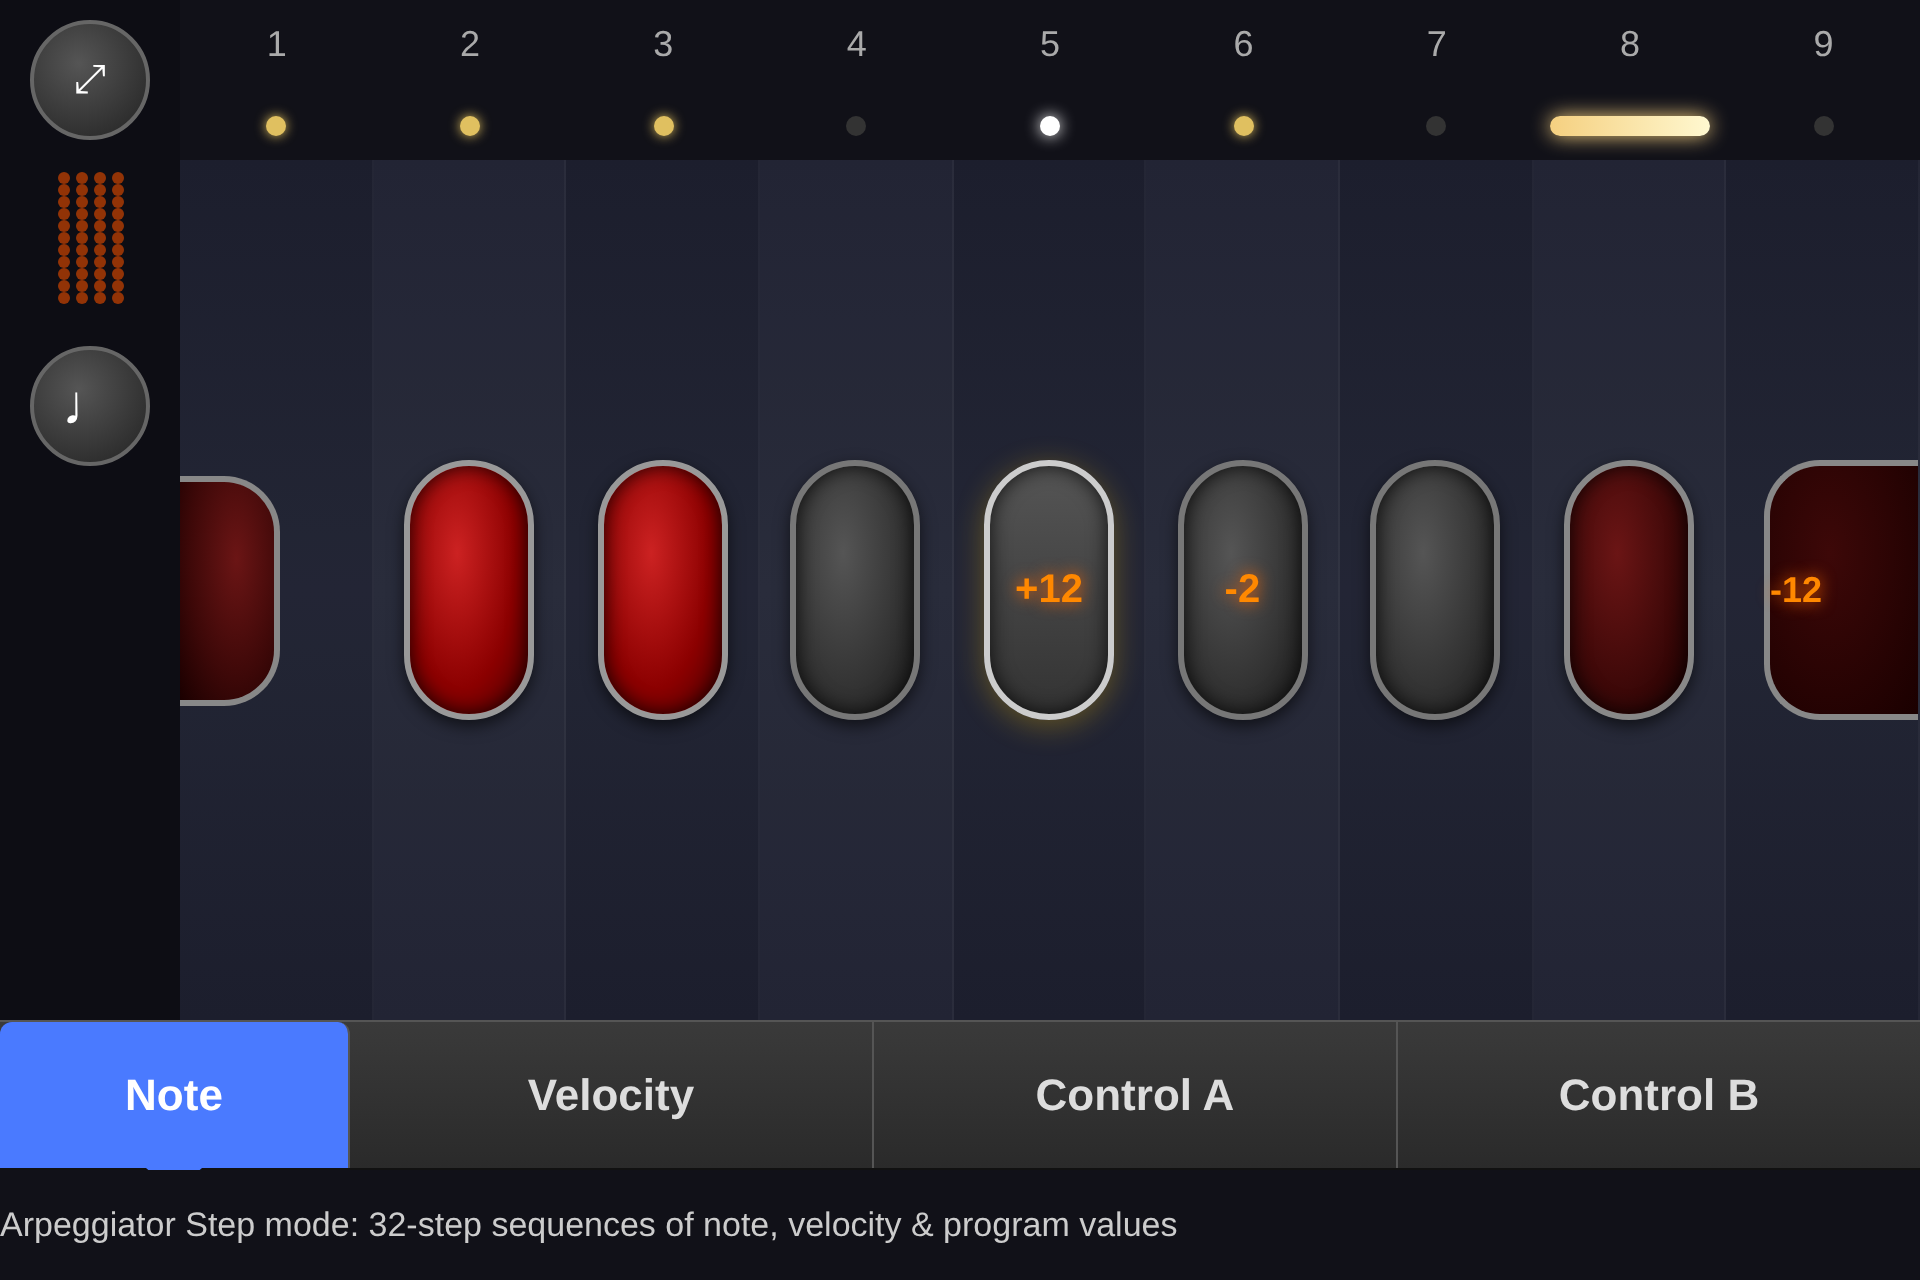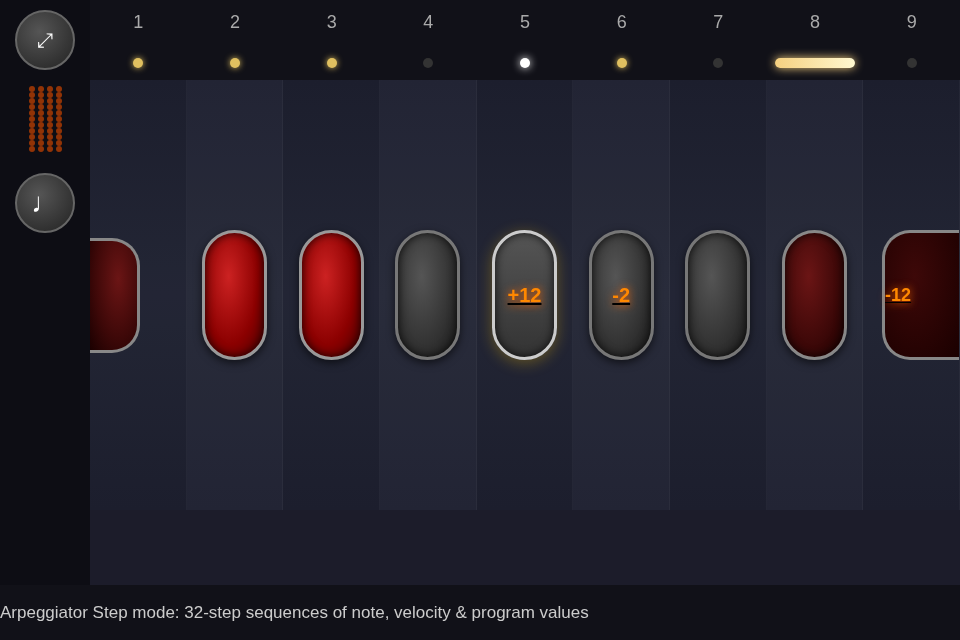--- a/index.html
+++ b/index.html
@@ -86,21 +86,20 @@
     
     .sequencer-area {
       position: absolute;
       top: 80px;
       left: 90px;
       right: 0;
       bottom: 130px;
       display: flex;
       background: linear-gradient(180deg, #1e2030 0%, #252838 50%, #1e2030 100%);
       overflow: hidden;
-      text-decoration: underline;
     }
 
     
     .seq-col {
       flex: 1;
       display: flex;
       justify-content: center;
       align-items: center;
       position: relative;
       border-right: 1px solid rgba(255,255,255,0.04);
@@ -500,18 +499,32 @@
     </div>
 
     <div class="seq-col" style="justify-content:flex-end; padding-right:0; overflow:hidden;">
       <div style="width:77px; height:130px; border-radius:28px 0 0 28px; background:radial-gradient(ellipse at 40% 35%, #3d0808 0%, #1a0000 100%); border:3px solid #888; border-right:none; display:flex; align-items:center;">
         <span style="color:#ff8800;font-size:18px;font-weight:bold;text-shadow:0 0 8px #ff6600;">-12</span>
       </div>
     </div>
 
   </div>
 
+  <div class="tab-bar">
+    <div class="tab-btn active tab-first">
+      <span>Note</span>
+    </div>
+    <div class="tab-btn">
+      <span>Velocity</span>
+    </div>
+    <div class="tab-btn">
+      <span>Control A</span>
+    </div>
+    <div class="tab-btn" style="border-right:none;">
+      <span>Control B</span>
+    </div>
+  </div>
 
   <div class="status-bar">
     <span class="status-text">Arpeggiator Step mode: 32-step sequences of note, velocity &amp; program values</span>
   </div>
 
 </div>
 
 </body></html>

